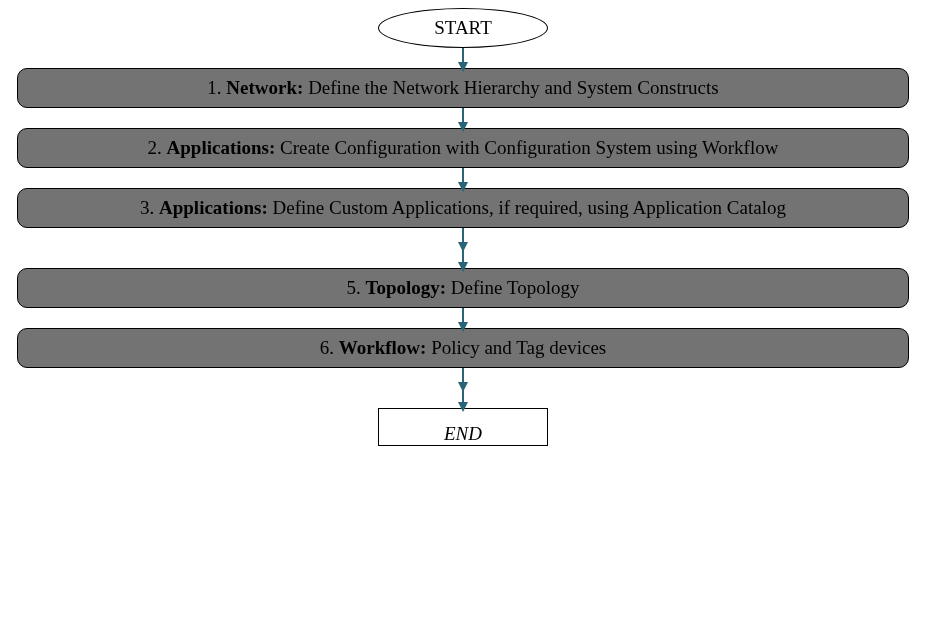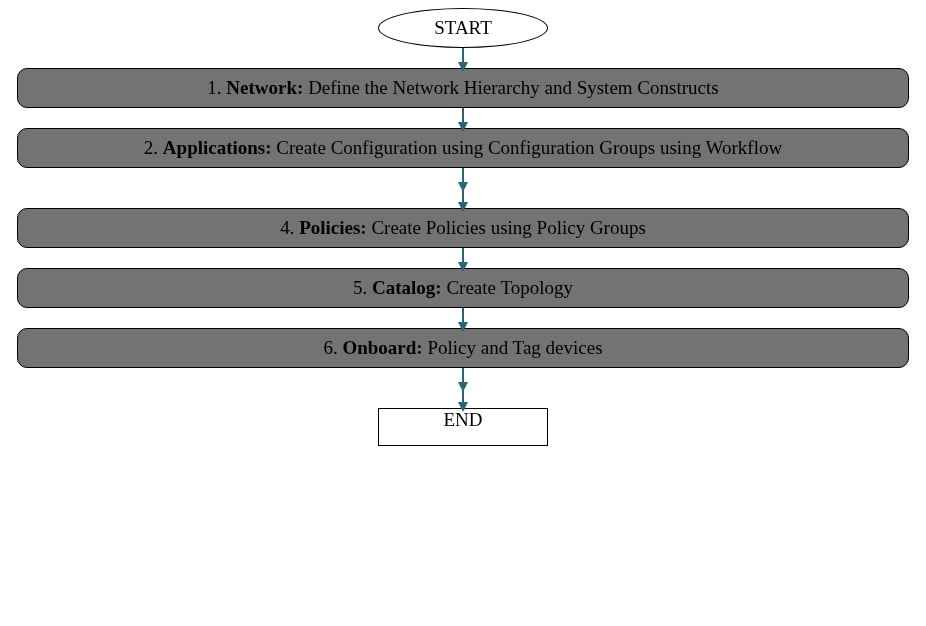--- a/index.html
+++ b/index.html
@@ -26,24 +26,25 @@
       align-items: center;
       justify-content: center;
       font-size: 19px;
       background: white;
     }
     .end-node {
       border: 1.5px solid #000;
       width: 170px;
       height: 38px;
       display: flex;
-      align-items: flex-start;
+      align-items: flex-end;
       justify-content: center;
       font-size: 19px;
       background: white;
+      font-style: italic;
     }
     .step-box {
       border: 1.5px solid #000;
       border-radius: 10px;
       width: 892px;
       padding: 8px 14px;
       font-size: 19px;
       background: #737373;
       text-align: center;
     }
@@ -92,48 +93,48 @@
 </div>
 
 <div class="steps-container" id="steps-container">
     <div class="step-box"><span class="step-number">1. </span><span class="step-title">Network:</span><span class="step-desc">  Define the Network Hierarchy and System Constructs</span></div>
     <div class="arrow">
       <svg width="14" height="24" viewBox="0 0 14 24">
     <line x1="7" y1="0" x2="7" y2="15" stroke="#2a6478" stroke-width="2"></line>
     <polygon points="7,24 2,14 12,14" fill="#2a6478"></polygon>
   </svg>
     </div>
-    <div class="step-box"><span class="step-number">2. </span><span class="step-title">Applications:</span><span class="step-desc">  Create Configuration using Configuration Groups using Workflow</span></div>
+    <div class="step-box"><span class="step-number">2. </span><span class="step-title">Applications:</span><span class="step-desc">  Create Configuration with Configuration System using Workflow</span></div>
+    <div class="arrow">
+      <svg width="14" height="24" viewBox="0 0 14 24">
+    <line x1="7" y1="0" x2="7" y2="15" stroke="#2a6478" stroke-width="2"></line>
+    <polygon points="7,24 2,14 12,14" fill="#2a6478"></polygon>
+  </svg>
+    </div>
+    <div class="step-box"><span class="step-number">3. </span><span class="step-title">Applications:</span><span class="step-desc">  Define Custom Applications, if required, using Application Catalog</span></div>
     <div class="arrow">
       <svg width="14" height="24" viewBox="0 0 14 24">
     <line x1="7" y1="0" x2="7" y2="15" stroke="#2a6478" stroke-width="2"></line>
     <polygon points="7,24 2,14 12,14" fill="#2a6478"></polygon>
   </svg>
     </div>
     <div class="arrow">
       <svg width="14" height="24" viewBox="0 0 14 24">
     <line x1="7" y1="0" x2="7" y2="15" stroke="#2a6478" stroke-width="2"></line>
     <polygon points="7,24 2,14 12,14" fill="#2a6478"></polygon>
   </svg>
     </div>
-    <div class="step-box"><span class="step-number">4. </span><span class="step-title">Policies:</span><span class="step-desc">  Create Policies using Policy Groups</span></div>
+    <div class="step-box"><span class="step-number">5. </span><span class="step-title">Topology:</span><span class="step-desc">  Define Topology</span></div>
     <div class="arrow">
       <svg width="14" height="24" viewBox="0 0 14 24">
     <line x1="7" y1="0" x2="7" y2="15" stroke="#2a6478" stroke-width="2"></line>
     <polygon points="7,24 2,14 12,14" fill="#2a6478"></polygon>
   </svg>
     </div>
-    <div class="step-box"><span class="step-number">5. </span><span class="step-title">Catalog:</span><span class="step-desc">  Create Topology</span></div>
-    <div class="arrow">
-      <svg width="14" height="24" viewBox="0 0 14 24">
-    <line x1="7" y1="0" x2="7" y2="15" stroke="#2a6478" stroke-width="2"></line>
-    <polygon points="7,24 2,14 12,14" fill="#2a6478"></polygon>
-  </svg>
-    </div>
-    <div class="step-box"><span class="step-number">6. </span><span class="step-title">Onboard:</span><span class="step-desc">  Policy and Tag devices</span></div>
+    <div class="step-box"><span class="step-number">6. </span><span class="step-title">Workflow:</span><span class="step-desc">  Policy and Tag devices</span></div>
     <div class="arrow">
       <svg width="14" height="24" viewBox="0 0 14 24">
     <line x1="7" y1="0" x2="7" y2="15" stroke="#2a6478" stroke-width="2"></line>
     <polygon points="7,24 2,14 12,14" fill="#2a6478"></polygon>
   </svg>
     </div>
     <div class="arrow">
       <svg width="14" height="24" viewBox="0 0 14 24">
     <line x1="7" y1="0" x2="7" y2="15" stroke="#2a6478" stroke-width="2"></line>
     <polygon points="7,24 2,14 12,14" fill="#2a6478"></polygon>

